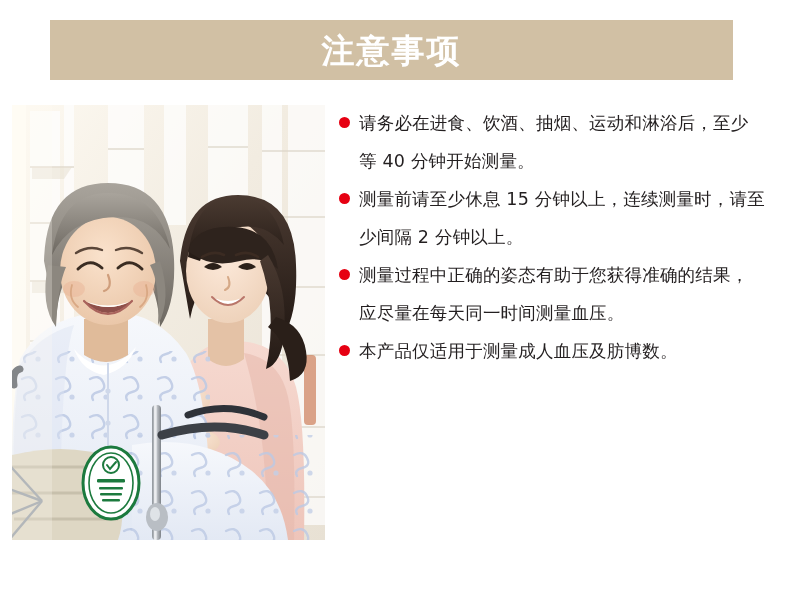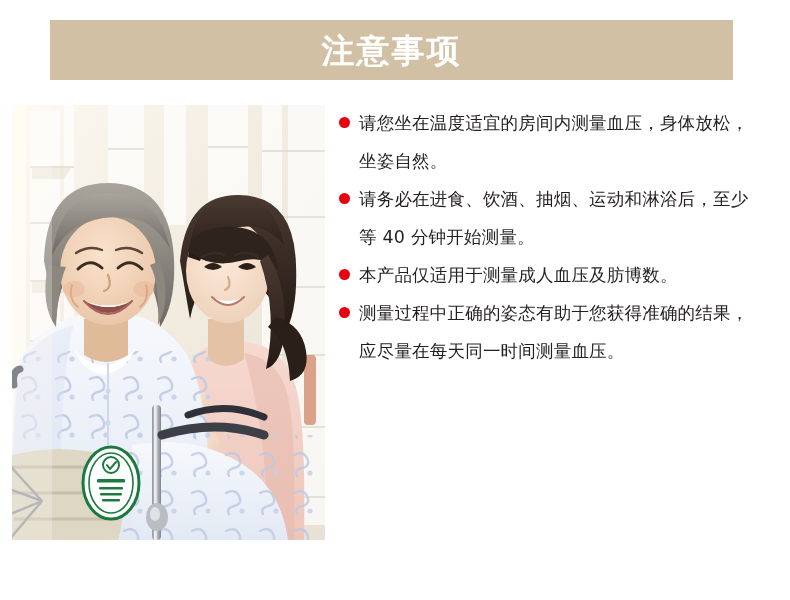--- a/index.html
+++ b/index.html
@@ -318,40 +318,40 @@
         </g>
       </g>
 
       <rect x="0" y="0" width="313" height="435" fill="none"></rect>
       <rect x="0" y="0" width="40" height="435" fill="#fffdf4" opacity="0.25"></rect>
     </svg>
   </div>
 
   <div class="notice-list">
 
-    <div class="notice-item">
-      <span class="bullet" style="background: rgb(230, 0, 18);"></span>
-      <span class="notice-text">请您坐在温度适宜的房间内测量血压，身体放松，
-坐姿自然。</span>
-    </div>
 
     <div class="notice-item">
       <span class="bullet" style="background: rgb(230, 0, 18);"></span>
       <span class="notice-text">请务必在进食、饮酒、抽烟、运动和淋浴后，至少
 等 40 分钟开始测量。</span>
     </div>
 
-
-
     <div class="notice-item">
       <span class="bullet" style="background: rgb(230, 0, 18);"></span>
-      <span class="notice-text">本产品仅适用于测量成人血压及肪博数。</span>
+      <span class="notice-text">测量前请至少休息 15 分钟以上，连续测量时，请至
+少间隔 2 分钟以上。</span>
     </div>
+
 
     <div class="notice-item">
       <span class="bullet" style="background: rgb(230, 0, 18);"></span>
       <span class="notice-text">测量过程中正确的姿态有助于您获得准确的结果，
 应尽量在每天同一时间测量血压。</span>
     </div>
 
+    <div class="notice-item">
+      <span class="bullet" style="background: rgb(230, 0, 18);"></span>
+      <span class="notice-text">本产品仅适用于测量成人血压及肪博数。</span>
+    </div>
+
   </div>
 
 </div>
 
 </body></html>

